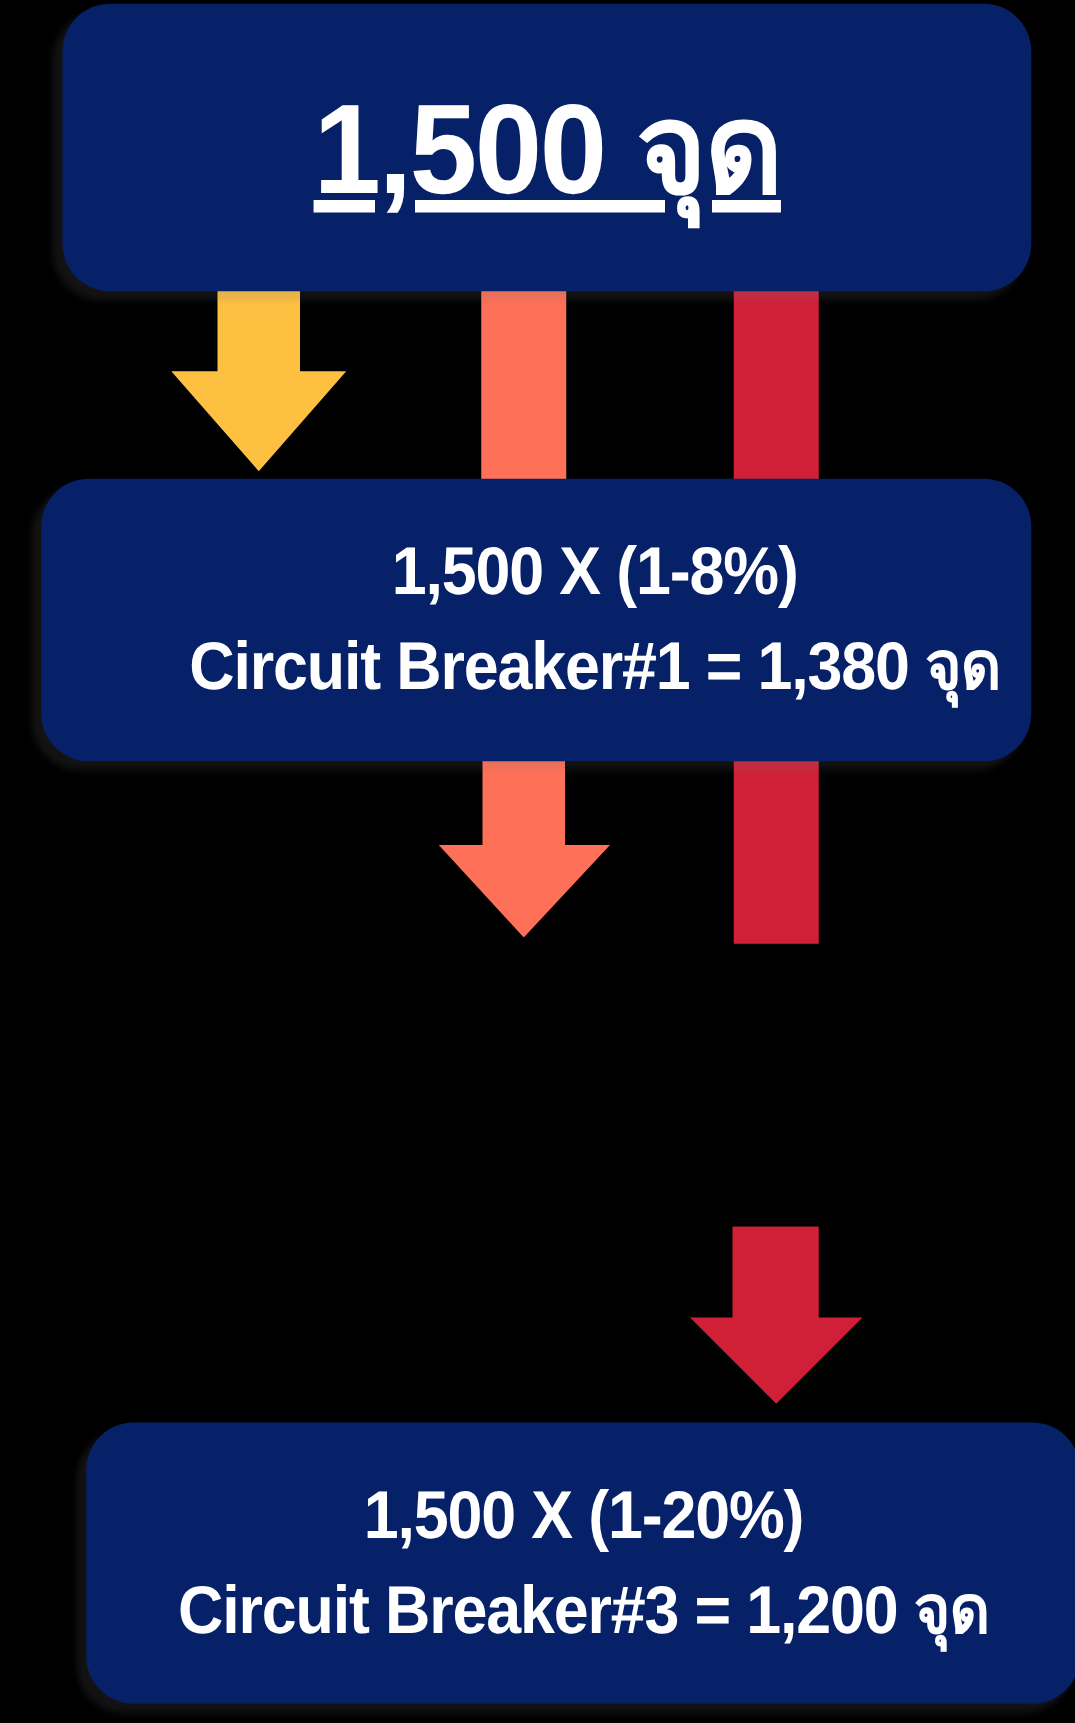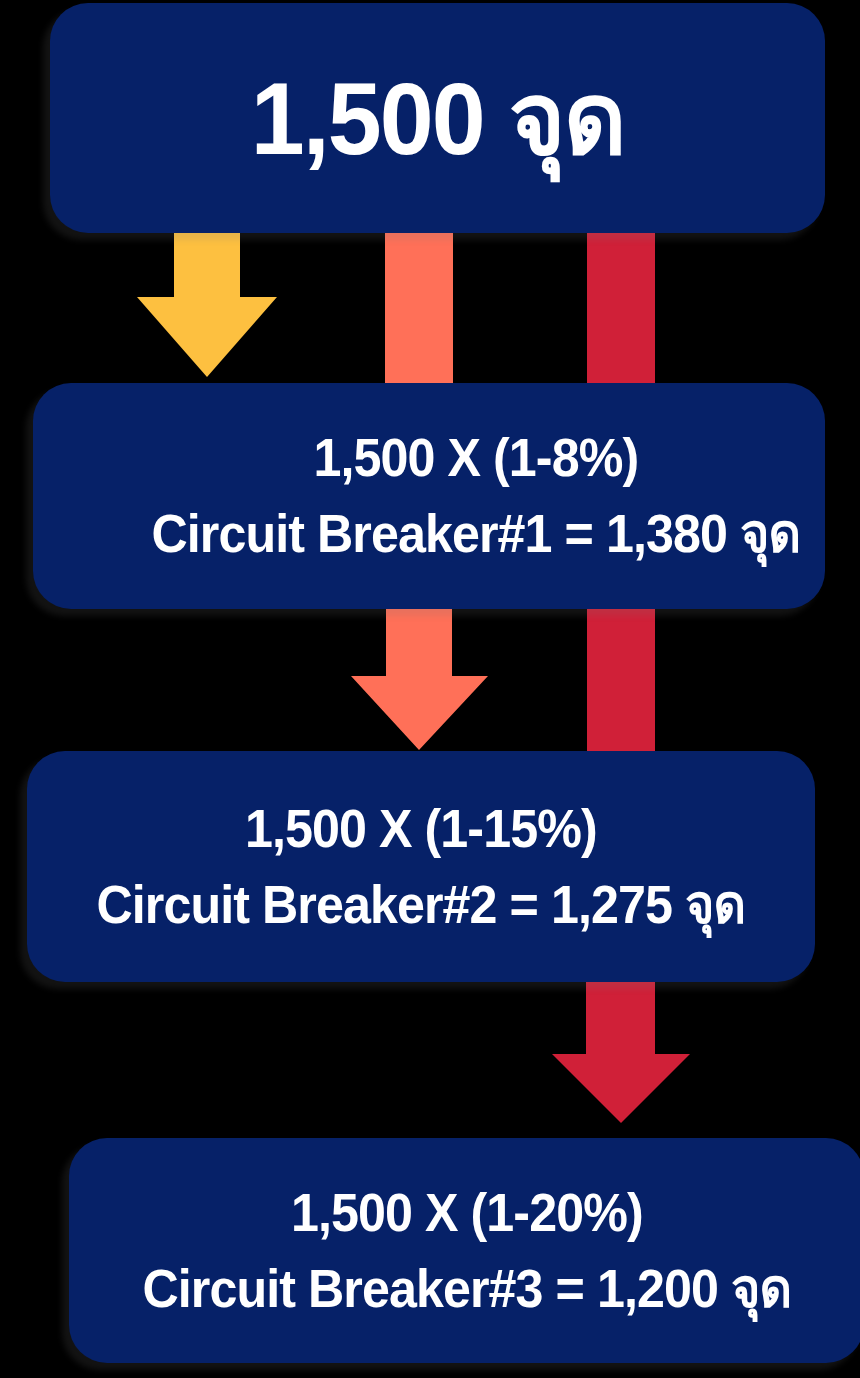--- a/index.html
+++ b/index.html
@@ -16,21 +16,21 @@
     background: #062168;
     border-radius: 38px;
     display: flex;
     align-items: center;
     justify-content: center;
     z-index: 2;
     color: #ffffff;
     font-weight: bold;
     box-shadow: -7px 7px 6px rgba(120,120,120,0.16);
   }
-  .box-start { left: 50px; top: 3px;    width: 775px; height: 230px; }
+  .box-start { left: 50px; top: 3px;    width: 775px; height: 230px; text-decoration: underline; }
   .box-cb1   { left: 33px; top: 383px;  width: 792px; height: 226px; }
   .box-cb2   { left: 27px; top: 751px;  width: 788px; height: 231px; }
   .box-cb3   { left: 25px; top: 1138px; width: 795px; height: 225px; margin-left: 44px; }
 
   .start-label {
     font-size: 102px;
     letter-spacing: -2px;
     transform: scaleX(0.95);
     white-space: nowrap;
   }
@@ -84,26 +84,20 @@
     <div class="start-label">1,500 จุด</div>
   </section>
 
   <section class="box box-cb1" style="background-color: rgb(6, 33, 104); justify-content: flex-end;">
     <div class="step-text">
       <div>1,500 X (1-8%)</div>
       <div>Circuit Breaker#1 = 1,380 จุด</div>
     </div>
   </section>
 
-  <section class="box box-cb2" style="background-color: rgb(6, 33, 104);">
-    <div class="step-text">
-      <div>1,500 X (1-15%)</div>
-      <div>Circuit Breaker#2 = 1,275 จุด</div>
-    </div>
-  </section>
 
   <section class="box box-cb3" style="background-color: rgb(6, 33, 104);">
     <div class="step-text">
       <div>1,500 X (1-20%)</div>
       <div>Circuit Breaker#3 = 1,200 จุด</div>
     </div>
   </section>
 
 </div>
 

